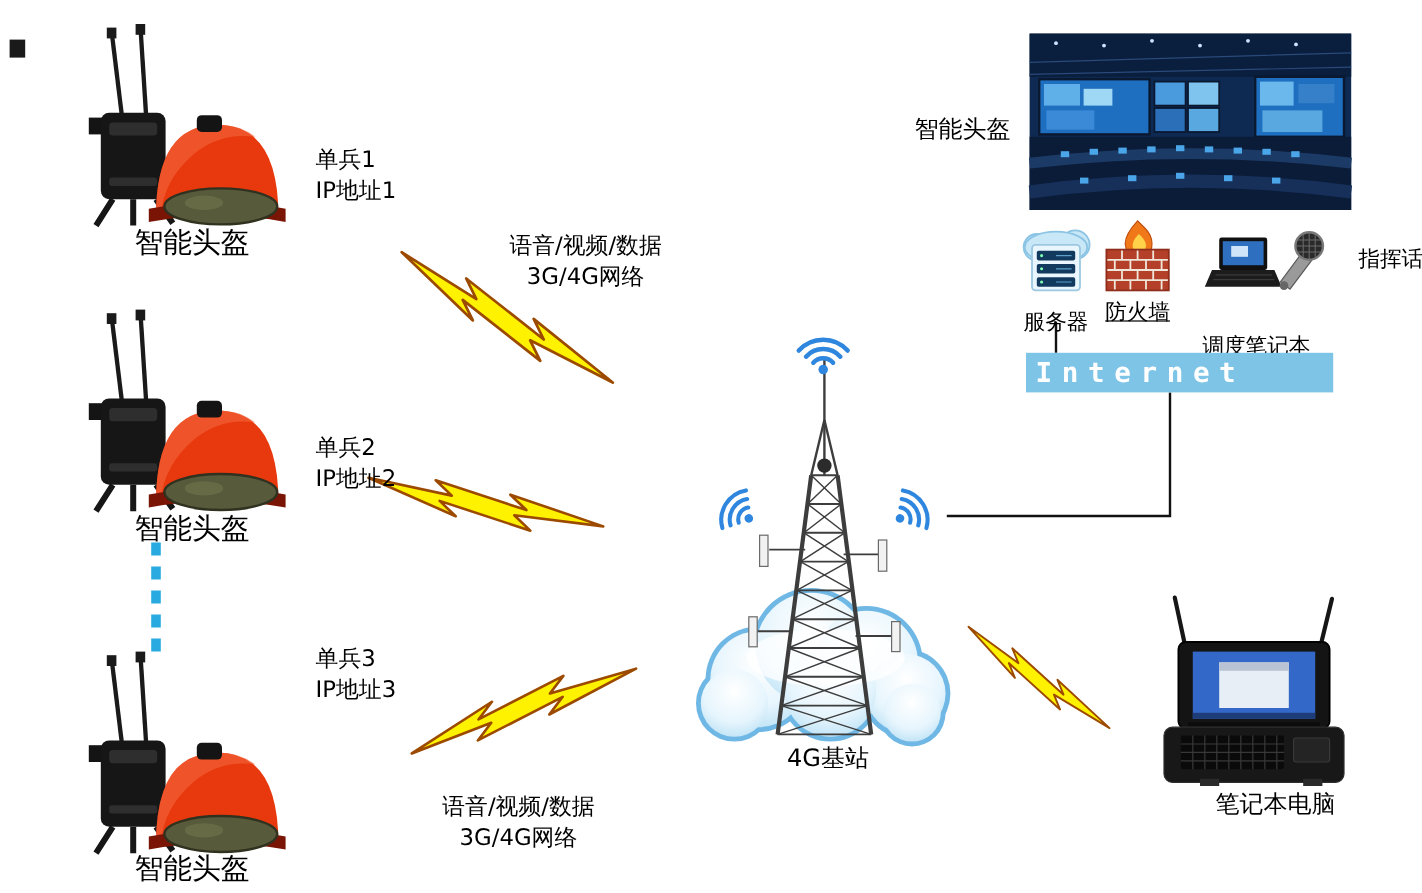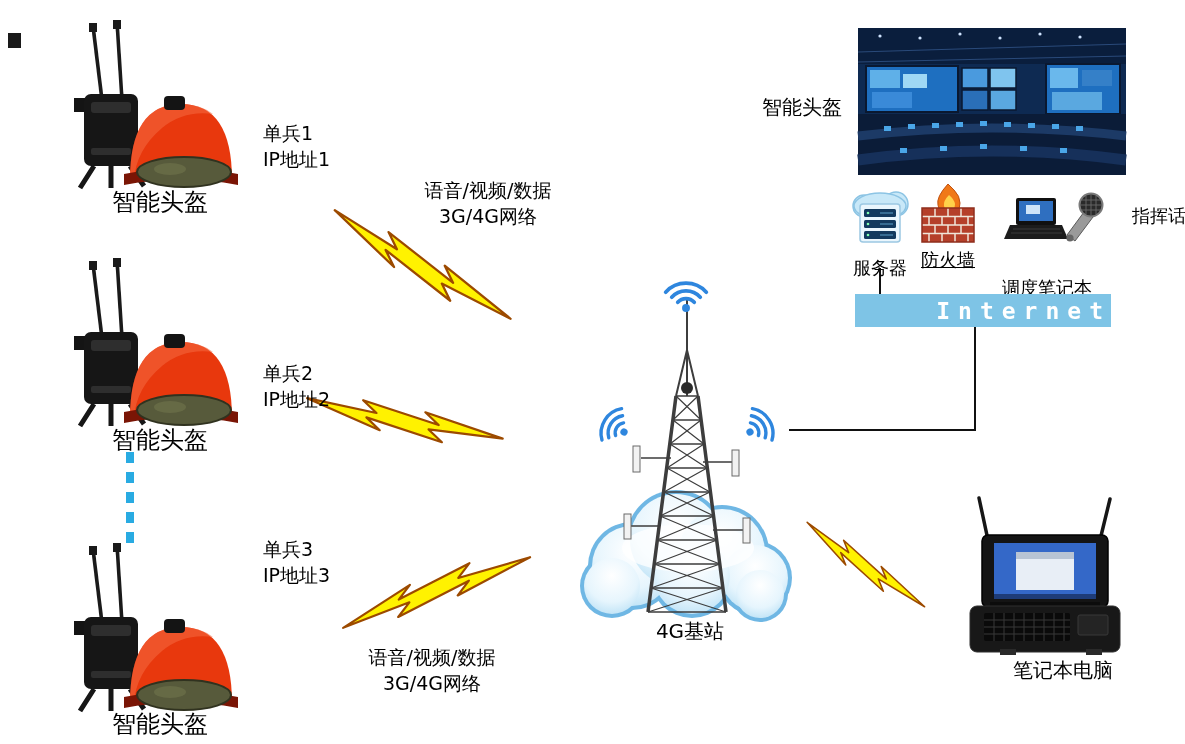--- a/index.html
+++ b/index.html
@@ -11,34 +11,34 @@
   .label{position:absolute;z-index:2;white-space:nowrap;}
   .center{text-align:center;}
   .lbl-helmet{width:130px;font-size:24px;text-align:right;}
   .lbl-helmet-1{left:78px;top:186px;}
   .lbl-helmet-2{left:78px;top:424px;}
   .lbl-helmet-3{left:78px;top:708px;}
   .lbl-soldier{font-size:19px;line-height:26px;}
   .lbl-soldier-1{left:263px;top:120px;}
   .lbl-soldier-2{left:263px;top:331px;margin-top:29px;}
   .lbl-soldier-3{left:263px;top:536px;}
-  .lbl-net{width:168px;font-size:19px;line-height:26px;}
+  .lbl-net{width:168px;font-size:19px;line-height:26px;margin-top:15px;}
   .lbl-net-top{left:404px;top:177px;}
   .lbl-net-bottom{left:348px;top:644px;}
   .lbl-base-station{left:645px;top:618px;width:90px;font-size:20px;}
   .lbl-command-center{left:762px;top:94px;font-size:20px;}
   .lbl-device{font-size:18px;}
   .lbl-server{left:843px;top:256px;width:74px;}
   .lbl-firewall{left:911px;top:248px;width:74px;text-decoration:underline;}
   .lbl-dispatch{left:999px;top:248px;width:96px;margin-top:28px;}
   .lbl-mic{left:1104px;top:204px;margin-left:28px;}
   .lbl-laptop{left:953px;top:657px;width:160px;font-size:20px;text-align:right;}
   .internet-bar{
     position:absolute;z-index:2;left:855px;top:294px;width:256px;height:33px;
-    background:#7EC4E6;color:#ffffff;display:flex;align-items:center;justify-content:flex-end;
+    background:#7EC4E6;color:#ffffff;display:flex;align-items:center;justify-content:flex-start;
     font-family:"DejaVu Sans Mono","Liberation Mono",monospace;
     font-size:23px;font-weight:bold;letter-spacing:8px;text-indent:8px;
   }
 </style>
 </head>
 <body>
 
 <div class="canvas">
 
   <svg class="gfx" width="1185" height="744" viewBox="0 0 1185 744">

